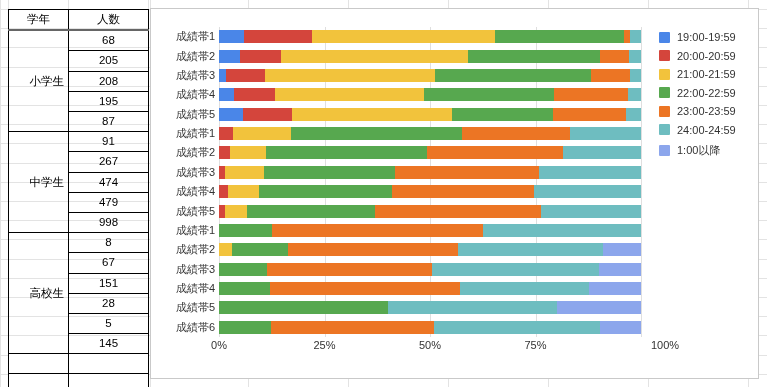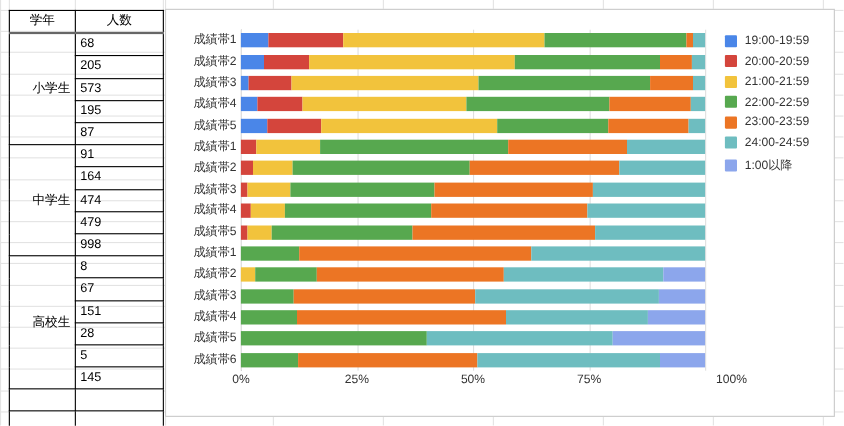--- a/index.html
+++ b/index.html
@@ -23,21 +23,21 @@
     font-size:11.5px;color:#000;
   }
   #data-table td,#data-table th{
     height:19.2px;padding:0 4px;
     border:1px solid #000;
     font-weight:normal;
     line-height:19.2px;
     box-sizing:border-box;
   }
   .col-grade{width:60px;text-align:right;vertical-align:middle;}
-  .col-count{width:80px;text-align:left;}
+  .col-count{width:80px;text-align:center;}
   #data-table thead td{text-align:center;border-bottom:2px solid #666;}
   .grp-sep td{border-top:2px solid #666;}
   .empty-row td{border:1px solid #e3e3e3;background:#fff;}
 
   
   #chart{
     position:absolute;left:150px;top:8px;
     width:609px;height:371px;
     background:#ffffff;
     border:1px solid #c9c9c9;
@@ -129,34 +129,34 @@
   </thead>
   <tbody id="table-body">
       <tr>
         <td class="col-grade" rowspan="5">小学生</td>
         <td class="col-count">68</td>
       </tr>
       <tr>
         <td class="col-count">205</td>
       </tr>
       <tr>
-        <td class="col-count">573</td>
+        <td class="col-count">208</td>
       </tr>
       <tr>
         <td class="col-count">195</td>
       </tr>
       <tr>
         <td class="col-count">87</td>
       </tr>
       <tr class="grp-sep">
         <td class="col-grade" rowspan="5">中学生</td>
         <td class="col-count">91</td>
       </tr>
       <tr>
-        <td class="col-count">164</td>
+        <td class="col-count">267</td>
       </tr>
       <tr>
         <td class="col-count">474</td>
       </tr>
       <tr>
         <td class="col-count">479</td>
       </tr>
       <tr>
         <td class="col-count">998</td>
       </tr>

